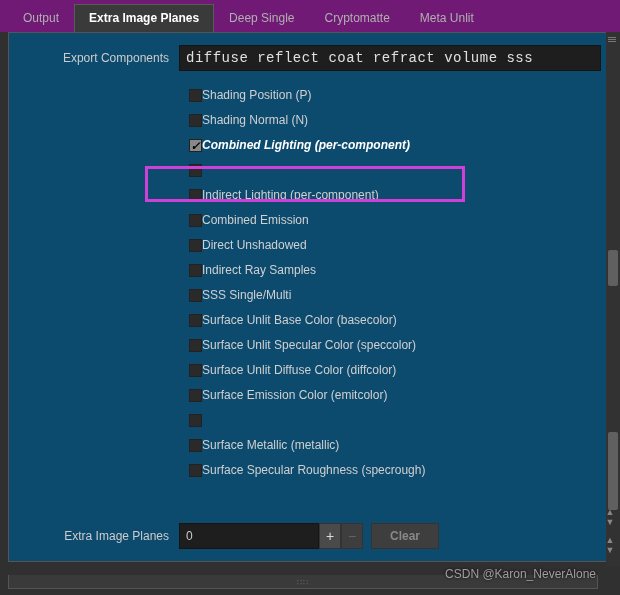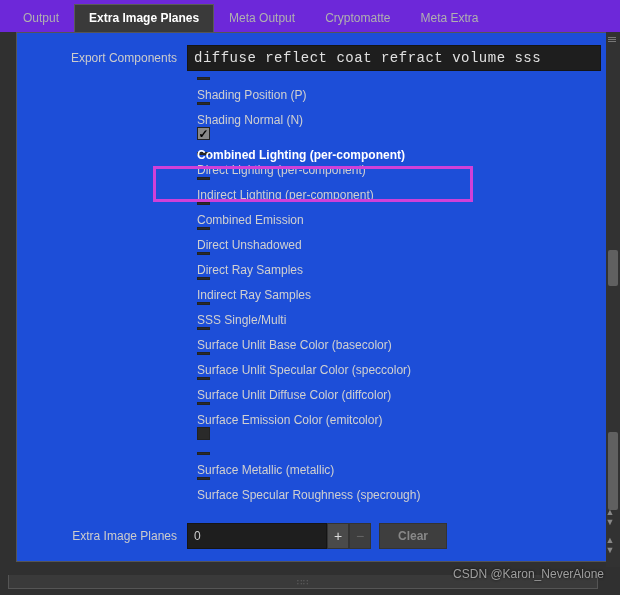--- a/index.html
+++ b/index.html
@@ -7,42 +7,42 @@
     width: 620px; height: 595px;
     background: #303030;
     font-family: Arial, sans-serif;
     font-size: 12px;
     color: #ccc;
     overflow: hidden;
     position: relative;
   }
   .tabbar {
     display: flex;
-    background: #6d28d9;
+    background: #701a75;
     padding: 4px 8px 0 8px;
     gap: 0;
   }
   .tab {
     padding: 6px 14px;
     color: #b0b0b0;
     cursor: pointer;
     border: 1px solid transparent;
     font-size: 12px;
   }
   .tab.active {
     background: #3a3a3a;
     border: 1px solid #5a5a5a;
     border-bottom: none;
     color: #fff;
     font-weight: bold;
   }
   .panel {
-    background: #1d4ed8;
+    background: #0c4a6e;
     border: 1px solid #555;
-    margin: 0 8px 8px 16px;
+    margin: 0 8px 8px 8px;
     padding: 10px 0 10px 0;
     height: 530px;
     position: relative;
   }
   .row {
     display: flex;
     align-items: center;
     padding: 2px 10px;
   }
   .label {
@@ -61,25 +61,23 @@
     font-family: "Courier New", monospace;
     font-size: 14px;
     letter-spacing: 0.5px;
   }
   .checklist {
     padding-left: 180px;
     padding-top: 4px;
   }
   .checkitem {
     display: flex;
-    align-items: flex-start;
+    align-items: flex-end;
     height: 25px;
-    gap: 8px;
     cursor: pointer;
-    flex-direction: column;
   }
   .checkbox {
     width: 13px; height: 13px;
     background: #2a2a2a;
     border: 1px solid #222;
     display: flex;
     align-items: center;
     justify-content: center;
   }
   .checkbox.checked::after {
@@ -90,20 +88,21 @@
   }
   .checkbox.checked {
     background: #888;
   }
   .checklabel {
     color: #d0d0d0;
     font-size: 12px;
   }
   .highlighted {
     position: relative;
+    font-style: italic;
   }
   .highlighted .checklabel {
     color: #fff;
     font-weight: bold;
   }
   .highlighted .checkbox.checked::after {
     color: #000;
   }
   .highlight-box {
     position: absolute;
@@ -176,44 +175,44 @@
     border-top: none;
   }
   .dotgrid {
     position: absolute;
     left: 50%; transform: translateX(-50%);
     top: 3px;
     color: #777; font-size: 8px; letter-spacing: 1px;
   }
   .watermark {
     position: absolute;
-    bottom: 14px; right: 16px;
+    bottom: 14px; right: 24px;
     color: #aaa;
     font-size: 12px;
     opacity: 0.9;
     text-shadow: 0 0 3px #000;
   }
   .scroll-arrows {
     position: absolute;
     right: 3px; bottom: 28px;
     width: 14px; height: 60px;
     display: flex; flex-direction: column;
     color: #888; font-size: 9px;
     align-items: center;
   }
 </style>
 </head>
 <body>
 
 <div class="tabbar">
   <div class="tab">Output</div>
   <div class="tab active">Extra Image Planes</div>
-  <div class="tab">Meta Output</div>
+  <div class="tab">Deep Single</div>
   <div class="tab">Cryptomatte</div>
-  <div class="tab">Meta Extra</div>
+  <div class="tab">Meta Unlit</div>
 </div>
 
 <div class="panel">
 
   <div class="row">
     <div class="label">Export Components</div>
     <input class="textinput" value="diffuse reflect coat refract volume sss" style="">
   </div>
 
   <div class="checklist" id="checklist">
@@ -224,37 +223,32 @@
       <div class="checkitem">
         <div class="checkbox"></div>
         <span class="checklabel">Shading Normal (N)</span>
       </div>
       <div class="checkitem highlighted">
         <div class="checkbox checked"></div>
         <span class="checklabel">Combined Lighting (per-component)</span>
       </div>
       <div class="checkitem">
         <div class="checkbox"></div>
-        <span class="checklabel">Direct Lighting (per-component)</span>
       </div>
       <div class="checkitem">
         <div class="checkbox"></div>
         <span class="checklabel">Indirect Lighting (per-component)</span>
       </div>
       <div class="checkitem">
         <div class="checkbox"></div>
         <span class="checklabel">Combined Emission</span>
       </div>
       <div class="checkitem">
         <div class="checkbox"></div>
         <span class="checklabel">Direct Unshadowed</span>
-      </div>
-      <div class="checkitem">
-        <div class="checkbox"></div>
-        <span class="checklabel">Direct Ray Samples</span>
       </div>
       <div class="checkitem">
         <div class="checkbox"></div>
         <span class="checklabel">Indirect Ray Samples</span>
       </div>
       <div class="checkitem">
         <div class="checkbox"></div>
         <span class="checklabel">SSS Single/Multi</span>
       </div>
       <div class="checkitem">

